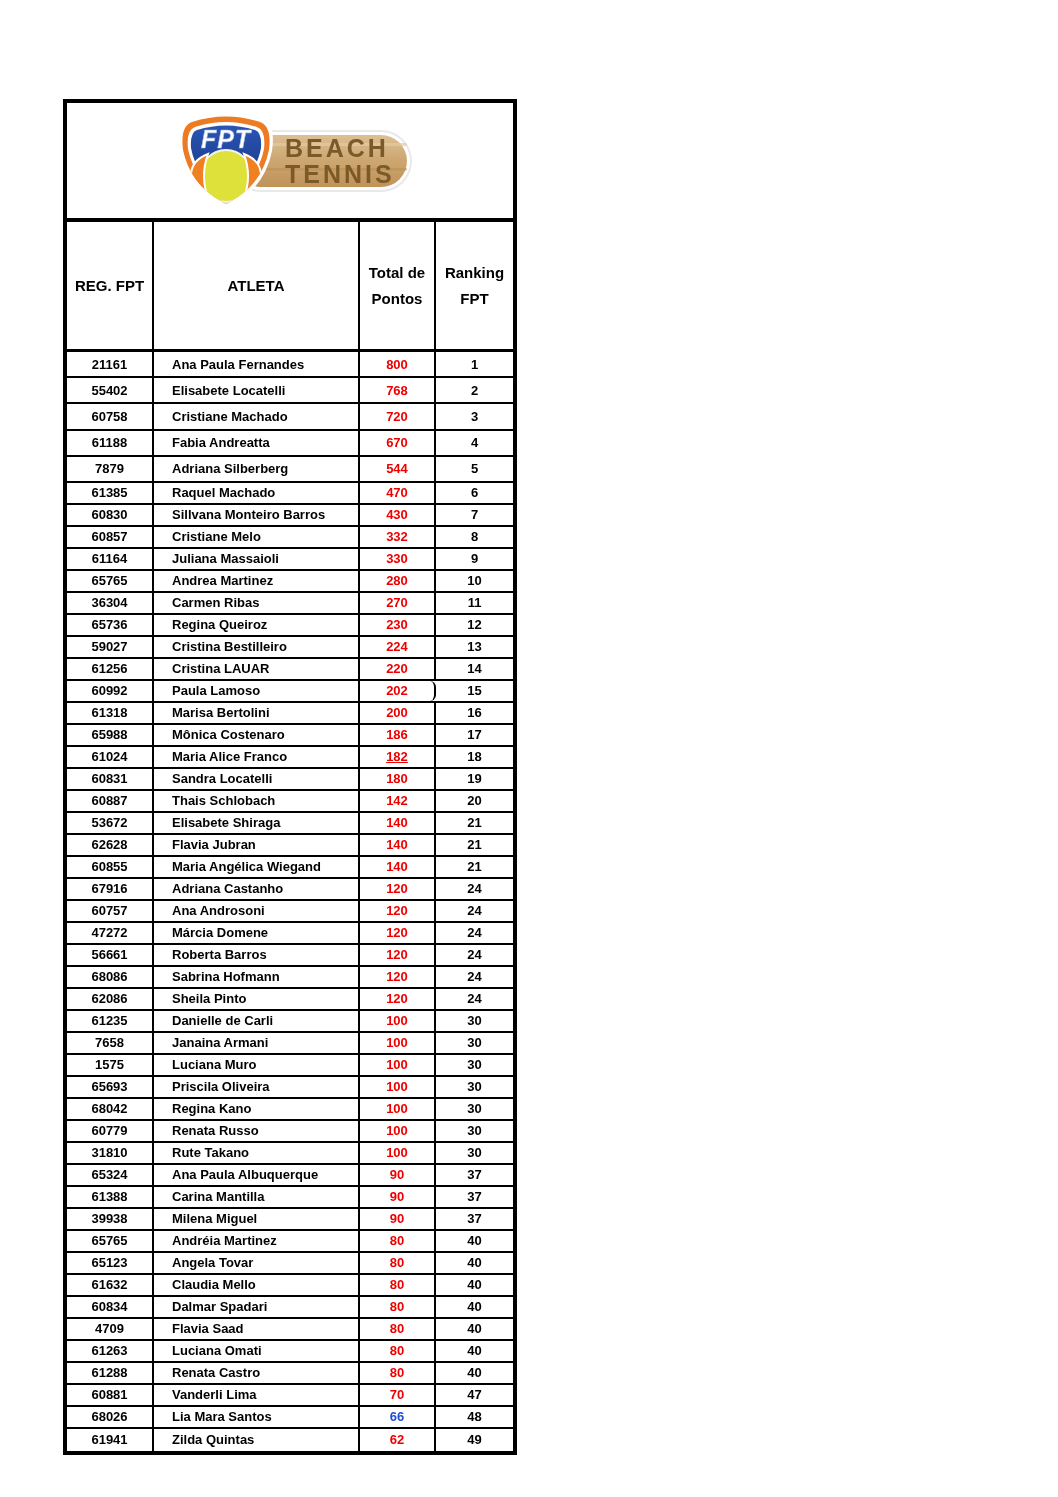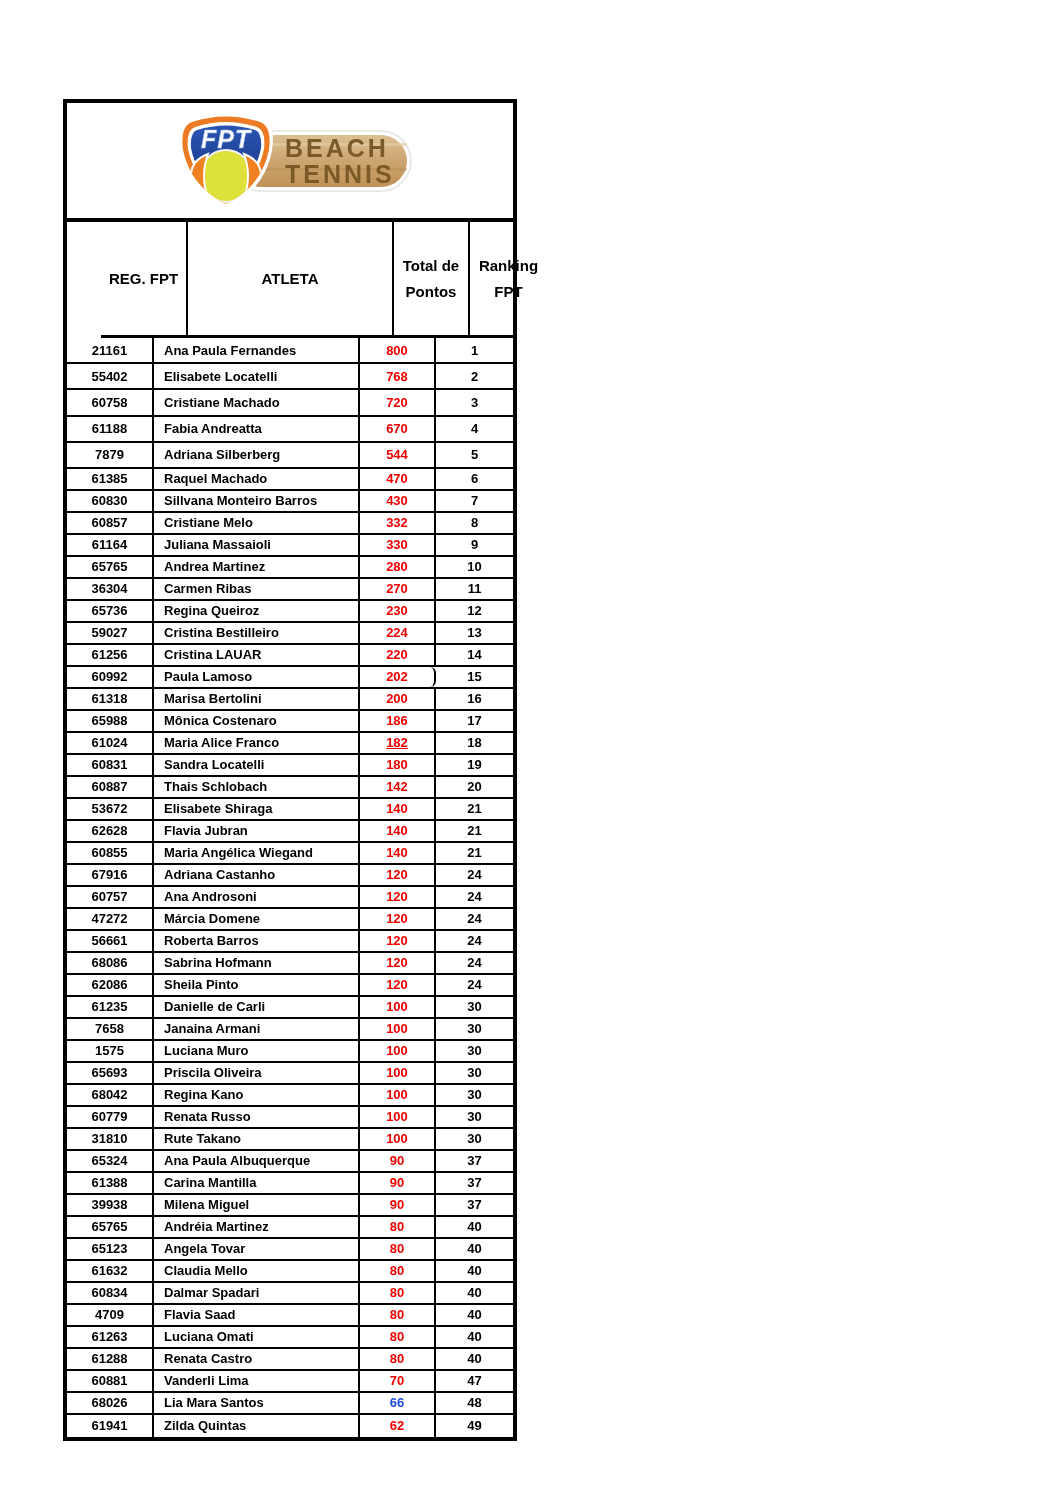--- a/index.html
+++ b/index.html
@@ -20,42 +20,42 @@
   .logo-cell {
     height: 119px;
     border-bottom: 4px solid #000;
     display: flex; align-items: center; justify-content: center;
     background: #fff;
   }
   .header-row, .row {
     display: grid;
     grid-template-columns: 87px 206px 76px 77px;
   }
-  .header-row { height: 116px; border-bottom: 3px solid #000; margin-left: 34px; }
+  .header-row { height: 130px; border-bottom: 3px solid #000; }
   .th {
     display: flex; align-items: center; justify-content: center;
     text-align: center;
     font-weight: bold; font-size: 15px; line-height: 1.7;
     border-right: 2px solid #000;
     color: #000;
   }
   .th:last-child { border-right: none; }
   .row { height: 22px; border-bottom: 2px solid #000; }
   .row.tall { height: 26.2px; }
   .row:last-child { border-bottom: none; }
   .cell {
     display: flex; align-items: center;
     font-weight: bold; font-size: 13px;
     border-right: 2px solid #000;
     color: #000;
     overflow: hidden; white-space: nowrap;
   }
   .cell:last-child { border-right: none; }
   .cell.c-reg { justify-content: center; }
-  .cell.c-name { justify-content: flex-start; padding-left: 10px; }
+  .cell.c-name { justify-content: flex-start; padding-left: 18px; }
   .cell.c-pts { justify-content: center; }
   .cell.c-rank { justify-content: center; }
   
   .logo-svg { width: 252px; height: 102px; }
 </style>
 </head>
 <body>
 
 <div class="ranking-table">
 

